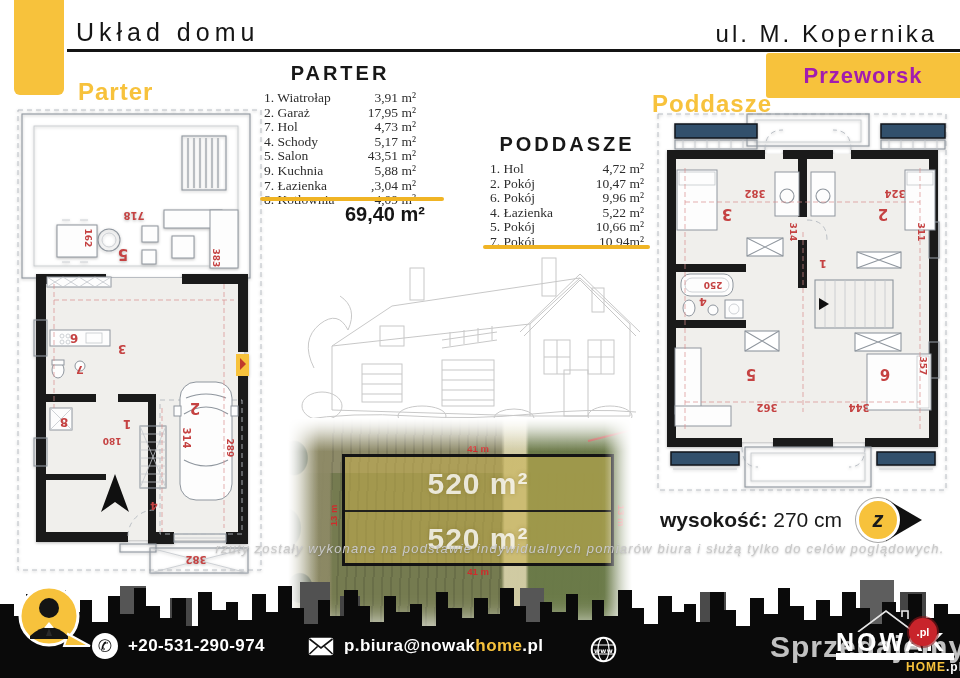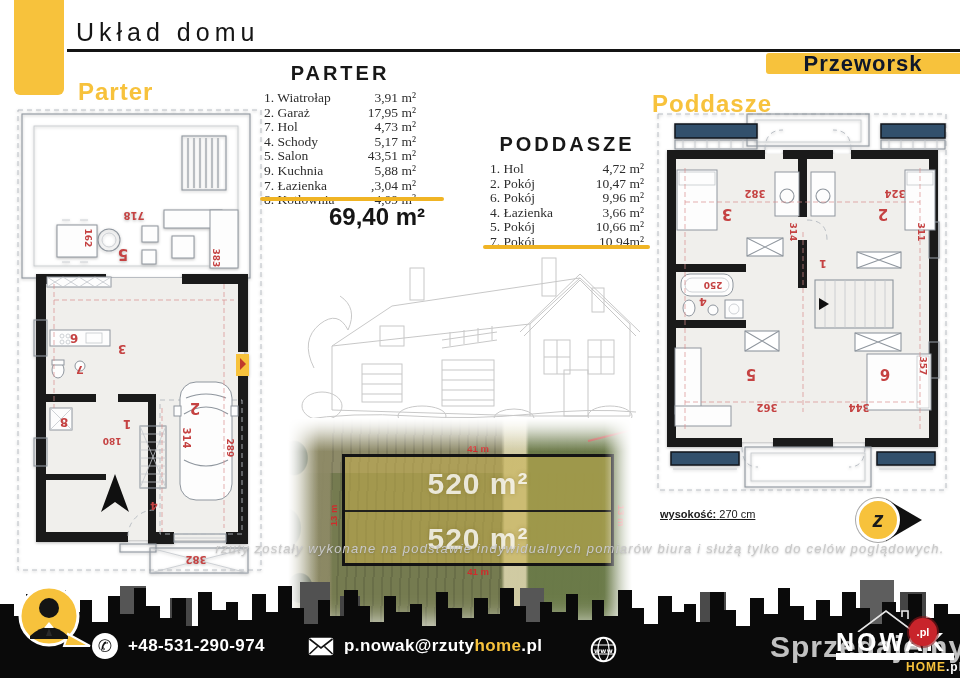--- a/index.html
+++ b/index.html
@@ -5,38 +5,38 @@
   html,body{margin:0;padding:0;background:#e9e9e9;}
   .canvas{position:relative;width:960px;height:678px;background:#fff;overflow:hidden;
           font-family:"Liberation Sans",sans-serif;color:#1b1b1b;}
   .abs{position:absolute;}
 
   
   .ybar{left:14px;top:0;width:50px;height:95px;background:#F7C23C;border-radius:0 0 6px 6px;}
   .title{left:76px;top:18px;font-size:25px;letter-spacing:5px;font-weight:500;color:#151515;white-space:nowrap;}
   .rule{left:67px;top:49px;right:0;height:2.5px;background:#141414;}
   .address{right:23px;top:20px;font-size:24px;letter-spacing:3px;font-weight:500;color:#151515;white-space:nowrap;}
-  .badge{right:0;top:53px;width:194px;height:21px;background:#F7C23C;color:#0f172a;font-weight:700;
+  .badge{right:0;top:53px;width:194px;height:45px;background:#F7C23C;color:#a21caf;font-weight:700;
          font-size:22px;letter-spacing:1px;display:flex;align-items:center;justify-content:center;
          border-radius:3px 0 0 3px;}
   .plan-label{font-size:24px;font-weight:800;color:#F7C23C;letter-spacing:1px;white-space:nowrap;}
   .lbl-parter{left:78px;top:78px;}
   .lbl-poddasze{left:652px;top:90px;}
 
   
   .arealist{display:flex;flex-direction:column;}
   .arealist .hd{text-align:center;font-size:20px;font-weight:800;letter-spacing:3px;color:#181818;margin-bottom:6px;}
   .arealist .row{display:flex;justify-content:space-between;font-size:13.5px;line-height:14.6px;
                  font-weight:500;color:#2e2e2e;white-space:nowrap;font-family:Liberation Serif, serif;}
   .list-parter{left:264px;top:62px;width:152px;}
   .list-poddasze{left:490px;top:133px;width:154px;}
   .yline{height:3.5px;background:#F0B424;border-radius:2px;}
   .yline-parter{left:260px;top:197px;width:184px;}
   .yline-poddasze{left:483px;top:245px;width:167px;}
-  .total{font-size:24px;font-weight:800;color:#151515;white-space:nowrap;}
+  .total{font-size:20px;font-weight:800;color:#151515;white-space:nowrap;}
   .total-parter{left:264px;top:203px;width:161px;text-align:right;}
   .total-poddasze{left:483px;top:250px;width:167px;text-align:right;}
 
   
   svg .wall{fill:#1a1a1a;}
   svg .thin{fill:none;stroke:#8f969e;stroke-width:1.1;}
   svg .lite{fill:none;stroke:#c3c7cb;stroke-width:0.8;}
   svg .dash{fill:none;stroke:#b3b9bf;stroke-width:0.9;stroke-dasharray:5 4;}
   svg .furn{fill:#fdfdfd;stroke:#8f969e;stroke-width:1;}
   svg .redt{fill:#c54242;font-weight:700;}
@@ -68,21 +68,21 @@
     box-sizing:border-box;background:rgba(201,176,77,.55);}
   .plothalf{position:relative;height:53px;display:flex;align-items:center;justify-content:center;}
   .plothalf + .plothalf{border-top:2px solid #20201c;}
   .plotarea{font-size:30px;font-weight:800;color:rgba(255,255,255,.8);letter-spacing:1px;
     text-shadow:0 0 4px rgba(120,100,30,.4);}
   .pdim{position:absolute;font-size:9.5px;font-weight:700;color:#cf2c2c;white-space:nowrap;}
   .redline{position:absolute;left:300px;top:22px;width:150px;height:2px;background:rgba(196,40,40,.85);
     transform:rotate(-14deg);transform-origin:left center;}
 
   
-  .hnote{left:660px;top:508px;font-size:11px;color:#191919;white-space:nowrap;z-index:3;text-decoration:underline;}
+  .hnote{left:660px;top:508px;font-size:21px;color:#191919;white-space:nowrap;z-index:3;}
   .hnote b{font-weight:800;}
   .nextbtn{left:856px;top:496px;width:74px;height:48px;z-index:3;cursor:pointer;}
   .nextbtn .tri{position:absolute;left:30px;top:3px;width:0;height:0;
     border-left:36px solid #101010;border-top:21px solid transparent;border-bottom:21px solid transparent;
     filter:drop-shadow(0 0 1px #fff);}
   .nextbtn .circ{position:absolute;left:0;top:2px;width:38px;height:38px;border-radius:50%;
     background:#F7C23C;border:3px solid #fff;box-shadow:0 0 0 1px rgba(0,0,0,.35);
     display:flex;align-items:center;justify-content:center;font-weight:800;font-size:22px;color:#1a1a1a;
     font-style:italic;}
 
@@ -112,20 +112,21 @@
     z-index:6;box-shadow:0 0 0 2px rgba(140,20,25,.6);}
 </style>
 </head>
 <body>
 
 <div class="canvas">
 
   <div class="abs ybar"></div>
   <div class="abs title">Układ domu</div>
   <div class="abs rule"></div>
+  <div class="abs address">ul. M. Kopernika</div>
   <div class="abs badge">Przeworsk</div>
   <div class="abs plan-label lbl-parter">Parter</div>
   <div class="abs plan-label lbl-poddasze">Poddasze</div>
 
   <div class="abs arealist list-parter">
     <div class="hd">PARTER</div>
     <div>
 
         <div class="row">
           <span>1. Wiatrołap</span>
@@ -185,21 +186,21 @@
           <span>10,47 m²</span>
         </div>
 
         <div class="row">
           <span>6. Pokój</span>
           <span>9,96 m²</span>
         </div>
 
         <div class="row">
           <span>4. Łazienka</span>
-          <span>3,66 m²</span>
+          <span>5,22 m²</span>
         </div>
 
         <div class="row">
           <span>5. Pokój</span>
           <span>10,66 m²</span>
         </div>
 
         <div class="row">
           <span>7. Pokój</span>
           <span>10,94m²</span>
@@ -476,29 +477,29 @@
       <polygon points="33,38 28,44 38,44" fill="#fff"></polygon>
       <polygon points="33,44 30,52 36,52" fill="#2b2b2b"></polygon>
     </g>
   </svg>
 
   <div class="abs footer-item fi-phone">
     <svg width="26" height="26" viewBox="0 0 26 26">
       <circle cx="13" cy="13" r="13" fill="#fff"></circle>
       <text x="13" y="19" font-size="17" text-anchor="middle" fill="#111">✆</text>
     </svg>
-    <span>+48-531-290-974</span>
+    <span>+20-531-290-974</span>
   </div>
 
   <div class="abs footer-item fi-email">
     <svg width="26" height="19" viewBox="0 0 26 19">
       <rect x="0.8" y="0.8" width="24.4" height="17.4" rx="2" fill="#fff"></rect>
       <path d="M1.5,2 L13,11 L24.5,2 M1.5,17 L9.5,9.5 M24.5,17 L16.5,9.5" stroke="#111" stroke-width="1.6" fill="none"></path>
     </svg>
-    <span><span>p.nowak@rzuty</span><span class="hl">home</span><span>.pl</span></span>
+    <span><span>p.biura@nowak</span><span class="hl">home</span><span>.pl</span></span>
   </div>
 
   <div class="abs footer-item fi-web">
     <svg width="27" height="27" viewBox="0 0 27 27">
       <circle cx="13.5" cy="13.5" r="11.8" fill="none" stroke="#fff" stroke-width="2"></circle>
       <ellipse cx="13.5" cy="13.5" rx="5.5" ry="11.8" fill="none" stroke="#fff" stroke-width="1.2"></ellipse>
       <path d="M2,9 H25 M2,18 H25" stroke="#fff" stroke-width="1.2"></path>
       <text x="13.5" y="16.5" font-size="6.5" font-weight="bold" text-anchor="middle" fill="#fff">www</text>
     </svg>
   </div>

